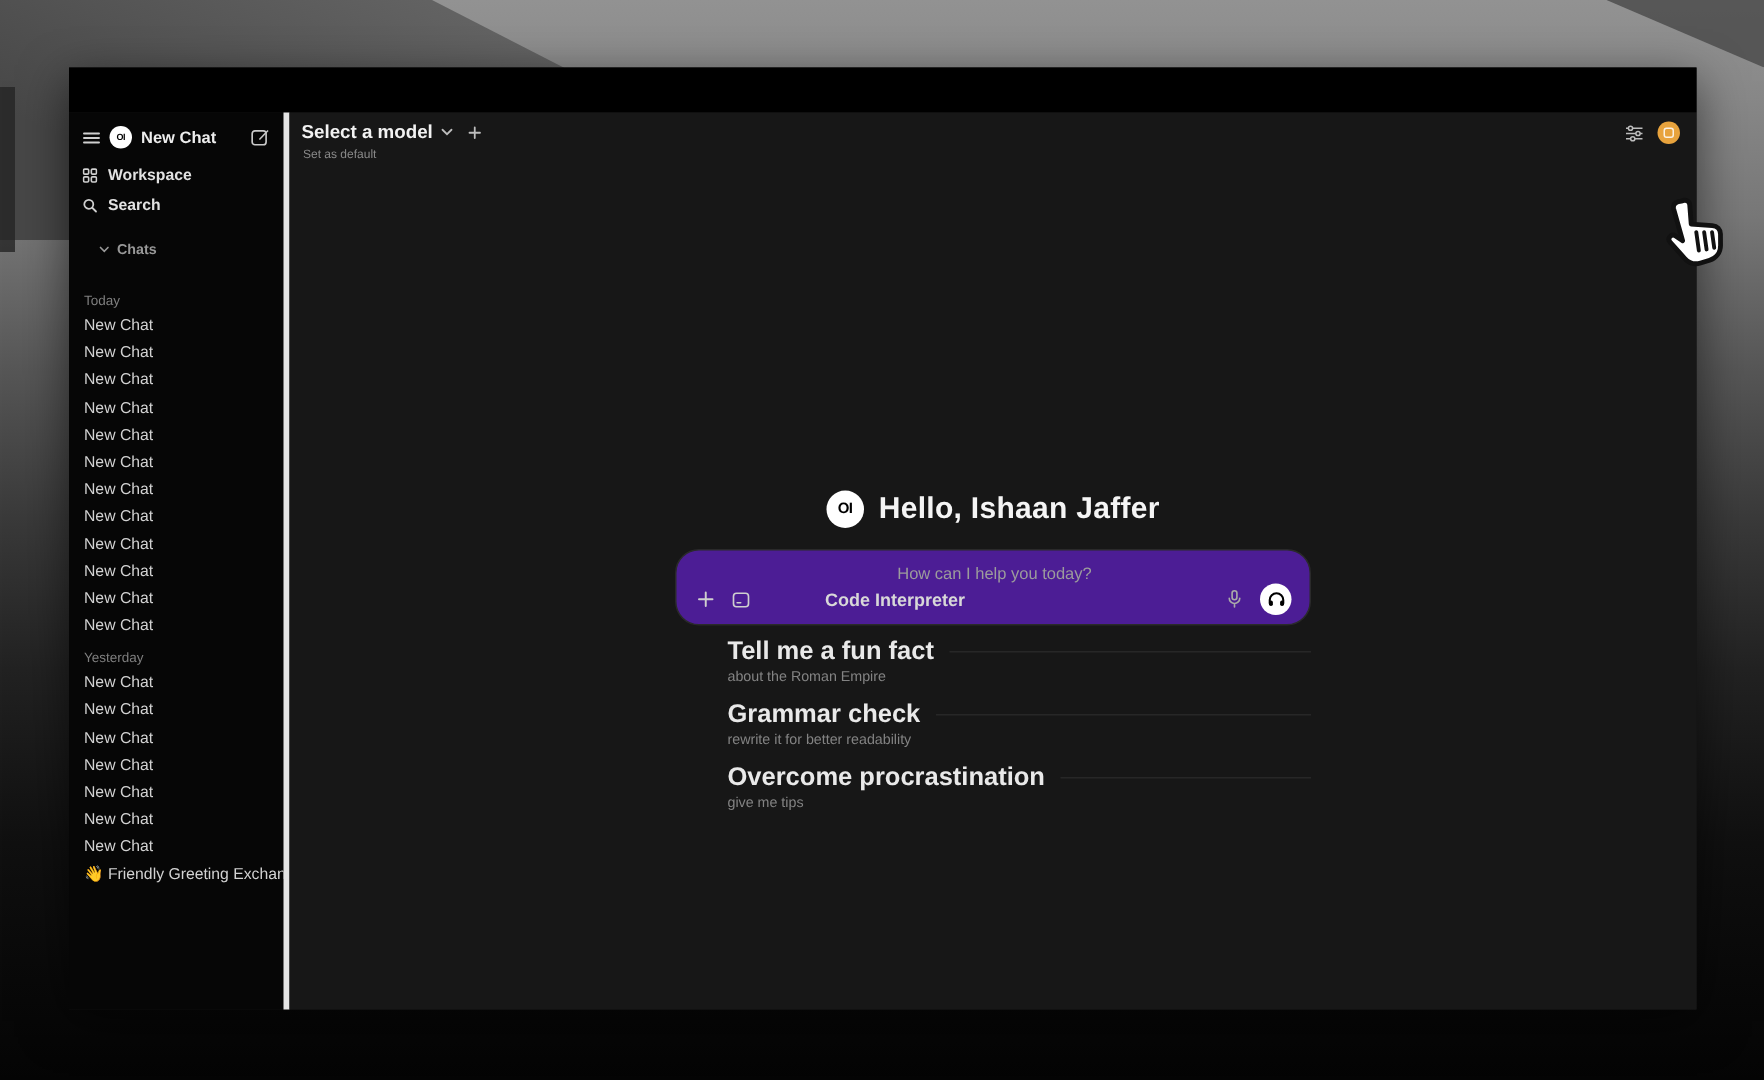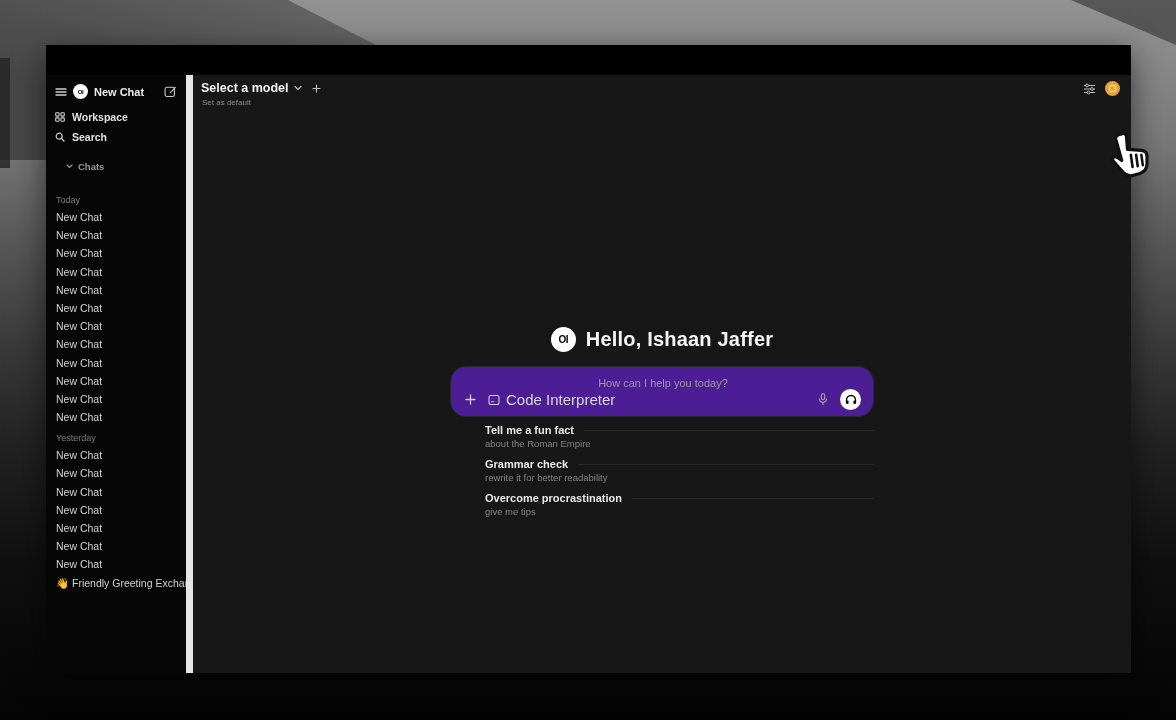--- a/index.html
+++ b/index.html
@@ -27,21 +27,21 @@
   
   .app-window {
     position:absolute; left:46px; top:45px; width:1085px; height:628px;
     background:#171717; display:flex; flex-direction:column;
     box-shadow:0 8px 30px rgba(0,0,0,.55);
   }
   .titlebar { height:30px; background:#000; flex:0 0 auto; }
   .app-body { flex:1; display:flex; min-height:0; }
 
   
-  .sidebar { width:147px; background:#060606; flex:0 0 auto; padding:7px 0 0 0; color:#d0d0d0; border-right:7px solid #e5e5e5; }
+  .sidebar { width:147px; background:#060606; flex:0 0 auto; padding:7px 0 0 0; color:#d0d0d0; border-right:4px solid #e5e5e5; }
   .sb-header { display:flex; align-items:center; gap:6px; padding:2px 9px 4px 9px; }
   .sb-title { font-size:11px; font-weight:700; color:#ededed; white-space:nowrap; }
   .sb-logo { width:15px; height:15px; border-radius:50%; background:#fff; color:#000;
              display:flex; align-items:center; justify-content:center; font-size:6px; font-weight:800; letter-spacing:-0.3px; flex:0 0 auto;}
   .sb-edit { margin-left:auto; display:flex; }
   .sb-nav { padding:4px 4px 2px 0; }
   .sb-nav-row { display:flex; align-items:center; gap:7px; padding:4px 9px; font-size:10.5px; font-weight:600; color:#e2e2e2; cursor:default; }
   .sb-chats-header { display:flex; align-items:center; gap:5px; padding:12px 9px 2px 20px; font-size:9.5px; color:#989898; font-weight:600; }
   .sb-group-label { font-size:9px; color:#7f7f7f; padding:0 10px; margin:7px 0 3px 0; }
   .sb-group-label:first-child { margin-top:21px; }
@@ -62,30 +62,30 @@
   .greeting { display:flex; align-items:center; justify-content:center; gap:10px; }
   .greet-logo { width:25px; height:25px; border-radius:50%; background:#fff; color:#000;
                 display:flex; align-items:center; justify-content:center; font-size:10px; font-weight:800; letter-spacing:-0.5px; }
   .greet-text { font-size:20px; font-weight:600; color:#f5f5f5; letter-spacing:.2px; }
 
   .composer { margin-top:14px; background:#4c1d95; border:1px solid #2a2a2a; border-radius:16px; height:51px; padding:10px 12px 24px 14px;
               display:flex; flex-direction:column; justify-content:space-between;text-align:center; }
   .composer-placeholder { font-size:11px; color:#9c9c9c; }
   .composer-row { display:flex; align-items:center; gap:12px; }
   .ci-pill { display:flex; align-items:center; gap:6px; }
-  .ci-label { font-size:15px; font-weight:400; color:#d8d8d8; }
+  .ci-label { font-size:12px; font-weight:700; color:#d8d8d8;margin-left:44px; }
   .composer-spacer { flex:1; }
   .call-btn { width:21px; height:21px; border-radius:50%; background:#fff; display:flex; align-items:center; justify-content:center; }
 
   .suggested { margin-top:7px; padding-left:29px; }
   .suggested-head { display:flex; align-items:center; gap:4px; color:#8f8f8f; font-size:9.5px; }
   .sg-items { margin-top:7px; padding-left:6px; }
   .sg-item { margin-bottom:9px; cursor:default; }
   .sg-title-row { display:flex; align-items:center; gap:10px; }
-  .sg-title { font-size:11px; font-weight:600; color:#e9e9e9; white-space:nowrap; }
+  .sg-title { font-size:17px; font-weight:600; color:#e9e9e9; white-space:nowrap; }
   .sg-line { flex:1; height:1px; background:rgba(255,255,255,.07); }
   .sg-sub { font-size:9.5px; color:#838383; margin-top:2px; }
 
   .icon { display:flex; flex:0 0 auto; }
 
   
   .cursor { position:absolute; left:1101px; top:126px; width:56px; height:60px; pointer-events:none; transform:rotate(-8deg); }
 </style>
 </head>
 <body>

